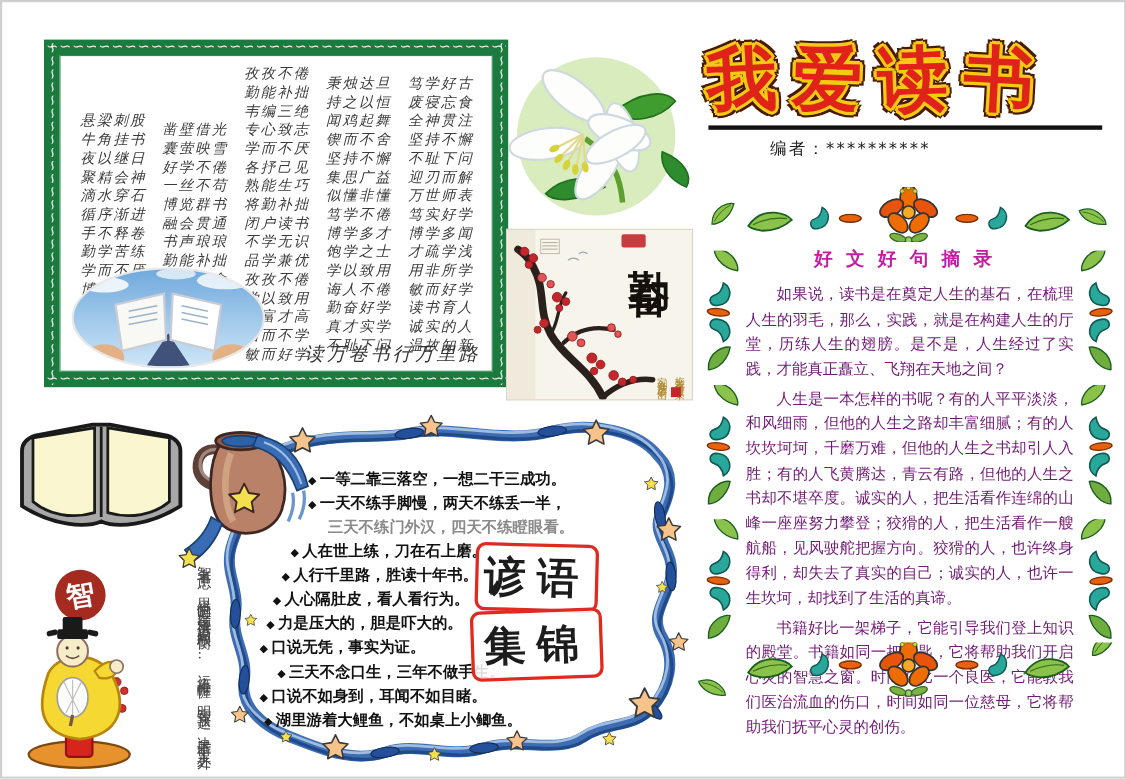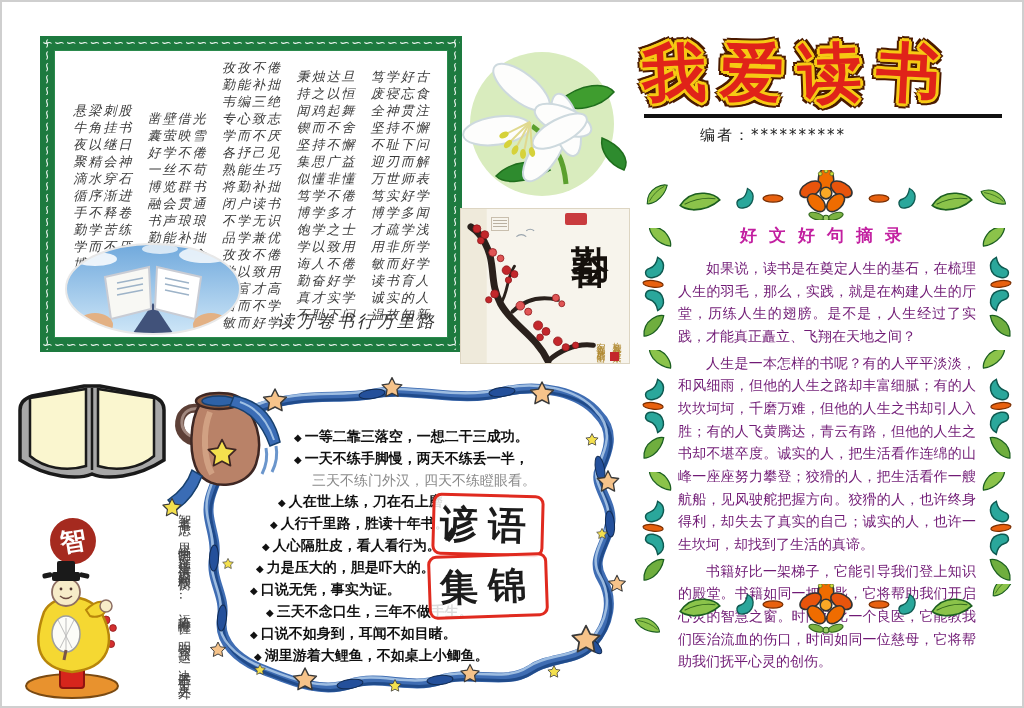--- a/index.html
+++ b/index.html
@@ -68,24 +68,24 @@
   .ex-head{margin:50px 0 10px;text-align:center;font-size:17px;font-weight:700;
            color:#c21fa0;letter-spacing:12px;}
   .ex-p{margin:0 0 4px;padding:0 44px;font-size:14px;line-height:1.62;color:#701a75;
         text-align:justify;text-indent:2em;}
 
   
   .linebook{position:absolute;left:12px;top:380px;width:156px;height:108px;}
 
   
   .ribbon{position:absolute;left:138px;top:372px;width:494px;height:332px;}
-  .proverb-list{position:absolute;left:246px;top:424px;width:352px;}
+  .proverb-list{position:absolute;left:232px;top:424px;width:352px;}
   .proverb{font-size:14px;line-height:21px;color:#111;font-weight:600;white-space:nowrap;}
   .proverb .diamond{font-size:10px;margin-right:3px;color:#111;}
-  .proverb.cont{color:#8a8a8a;font-weight:400;}
+  .proverb.cont{color:#8a8a8a;font-weight:700;}
   .stamp{position:absolute;border:3px solid #e02a1f;border-radius:9px;background:rgba(255,255,255,.85);
          display:flex;align-items:center;justify-content:center;
          font-size:38px;font-weight:700;color:#1c1c1c;letter-spacing:10px;
          font-family:"DejaVu Serif","Liberation Serif",serif;}
   .stamp1{left:430px;top:492px;width:106px;height:56px;transform:rotate(1.5deg);}
   .stamp2{left:426px;top:552px;width:114px;height:58px;transform:rotate(-2deg);}
 
   
   .seal{position:absolute;left:48px;top:516px;width:46px;height:46px;border-radius:50%;
         background:#a52a1f;color:#fff;display:flex;align-items:center;justify-content:center;

